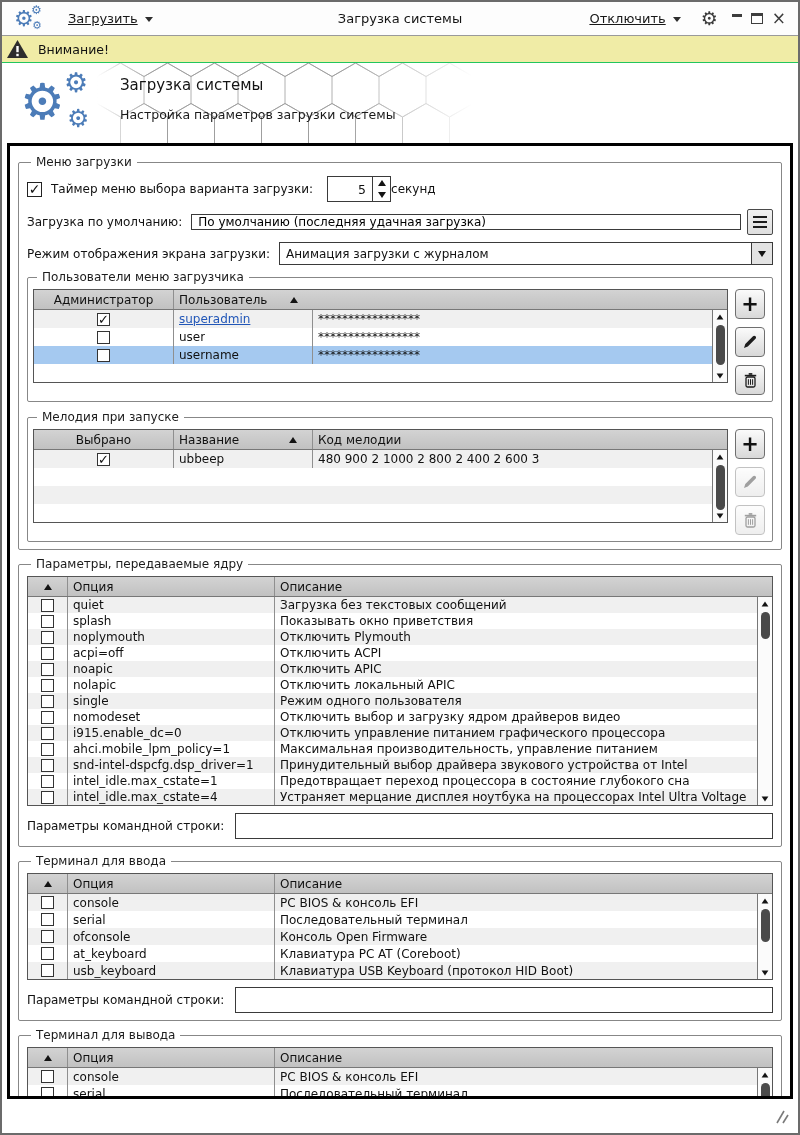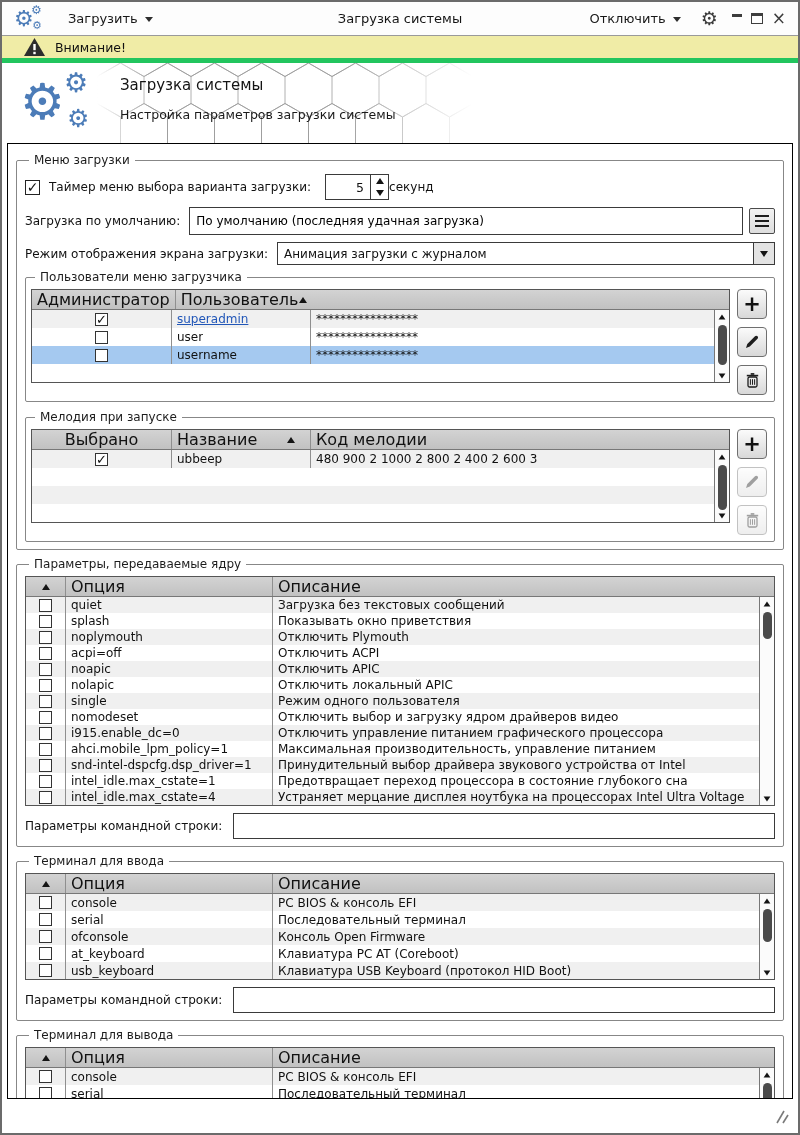--- a/index.html
+++ b/index.html
@@ -12,74 +12,74 @@
   }
   
   .titlebar { height:34px; flex:0 0 34px; display:flex; align-items:center;
     padding:0 12px; border-bottom:1px solid #9a9a9a; position:relative; background:#fdfdfd; }
   .appicon { position:relative; width:34px; height:30px; flex:0 0 34px; }
   .appicon .g { position:absolute; color:#4c7cb8; line-height:1; }
   .appicon .g1 { font-size:22px; left:0; top:4px; }
   .appicon .g2 { font-size:12px; left:17px; top:0; }
   .appicon .g3 { font-size:11px; left:18px; top:16px; }
   .tbbtn { background:none; border:none; font:13px "DejaVu Sans",sans-serif; color:#181818;
-    display:flex; align-items:center; gap:7px; cursor:default; padding:4px 6px; }
+    display:flex; align-items:center; gap:7px; cursor:default; padding:4px 6px;text-decoration:underline; }
   .caret { width:0; height:0; border:4.5px solid transparent; border-top:5.5px solid #2e2e2e; border-bottom:0; margin-top:2px; }
   .wtitle { position:absolute; left:50%; transform:translateX(-50%); font-size:13px; color:#151515; }
   .tb-right { margin-left:auto; display:flex; align-items:center; gap:14px; }
   .gearbtn { background:none; border:none; font-size:19px; color:#3a3a3a; line-height:1; padding:0; }
   .wctl { display:flex; align-items:center; gap:9px; }
   .wmin { width:10px; height:3px; background:#3d3d3d; display:inline-block; margin-top:-6px; }
   .wmax { width:12px; height:11px; border:1.5px solid #3d3d3d; border-top:3.5px solid #3d3d3d; display:inline-block; }
   .wclose { font-size:17px; color:#3d3d3d; line-height:1; }
   
-  .banner { height:27px; flex:0 0 27px; background:#f0eca6; border-bottom:5px solid #22c55e;
-    display:flex; align-items:center; gap:9px; padding-left:21px; }
+  .banner { height:27px; flex:0 0 27px; background:#f0eca6; border-bottom:1px solid #22c55e;
+    display:flex; align-items:center; gap:9px; padding-left:4px; }
   .banner .wtext { font-size:12.5px; color:#111; }
   
   .header { height:80px; flex:0 0 80px; position:relative; background:#fff; overflow:hidden; }
   .hexbg { position:absolute; left:95px; top:0; }
   .hd-icon { position:absolute; left:16px; top:6px; width:92px; height:70px; z-index:1; }
   .hd-icon .g { position:absolute; color:#4c7cb8; line-height:1; }
   .hd-icon .g1 { font-size:50px; left:2px; top:8px; }
   .hd-icon .g2 { font-size:27px; left:46px; top:0; }
   .hd-icon .g3 { font-size:25px; left:49px; top:37px; }
   .hd-text { position:absolute; left:118px; top:13px; z-index:1; }
   .hd-title { font-size:15px; color:#141414; }
   .hd-sub { font-size:12.5px; color:#1a1a1a; margin-top:13px; }
   
-  .content { flex:1 1 auto; margin:0 5px; border:1px solid #000000; padding:2px 8px 4px; overflow:hidden; background:#fff; }
+  .content { flex:1 1 auto; margin:0 5px; border:3px solid #000000; padding:2px 8px 4px; overflow:hidden; background:#fff; }
   fieldset { border:1px solid #878787; border-radius:2px; margin:7px 0 0; padding:2px 8px 7px; }
   fieldset.sub { margin-top:5px; padding:2px 5px 6px; }
   legend { font-size:12px; padding:0 5px; margin-left:4px; color:#1c1c1c; }
   .row { display:flex; align-items:center; margin-top:5px; }
   .lbl { font-size:12px; color:#111; white-space:nowrap; }
   .fcb { width:15px; height:15px; border:1.6px solid #222; background:#fff; display:inline-flex;
     align-items:center; justify-content:center; font-size:14px; font-weight:bold; line-height:1; color:#111; overflow:visible; }
   .spin { display:flex; width:64px; height:26px; border:1px solid #3a3a3a; background:#fff; margin-left:14px; }
   .spin .val { flex:1; font-size:12.5px; text-align:right; padding:5px 6px 0 0; }
   .spin .arrows { width:18px; border-left:1px solid #3a3a3a; display:flex; flex-direction:column; }
   .spin .ar { flex:1; display:flex; align-items:center; justify-content:center; }
   .tri-up { width:0; height:0; border:4px solid transparent; border-bottom:6px solid #141414; border-top:0; }
   .tri-down { width:0; height:0; border:4px solid transparent; border-top:6px solid #141414; border-bottom:0; }
-  .txtinput { height:28px; border:1px solid #3a3a3a; background:#fff; font:12px "DejaVu Sans",sans-serif; padding:0 6px; }
+  .txtinput { height:16px; border:1px solid #3a3a3a; background:#fff; font:12px "DejaVu Sans",sans-serif; padding:0 6px; }
   .grow { flex:1 1 auto; }
   .hbbtn { width:26px; height:26px; margin-left:6px; border:1px solid #4a4a4a; border-radius:2px;
     background:linear-gradient(#f2f2f2,#dedede); display:flex; flex-direction:column; gap:2.5px;
     align-items:center; justify-content:center; padding:0; }
   .hbar { width:14px; height:2.4px; background:#1d1d1d; }
   .combo { flex:1; height:23px; border:1px solid #3a3a3a; background:#fff; display:flex; align-items:center; }
   .combo .ctext { flex:1; padding:0 6px; font-size:12px; }
   .combo .cbtn { width:21px; height:100%; border-left:1px solid #3a3a3a; background:#e3e3e3;
     display:flex; align-items:center; justify-content:center; }
   
   .grprow { display:flex; align-items:flex-start; margin-top:3px; }
   .tbl { flex:1; border:1px solid #555; }
   .thead { display:flex; height:20px; background:linear-gradient(#d3d3d3,#c1c1c1); border-bottom:1px solid #777; }
-  .th { display:flex; align-items:center; font-size:16px; padding:0 5px; border-right:1px solid #8a8a8a; }
+  .th { display:flex; align-items:center; font-size:12px; padding:0 5px; border-right:1px solid #8a8a8a; }
   .th:last-child { border-right:none; }
   .center { justify-content:center; text-align:center; }
   .sort { width:0; height:0; border:4.5px solid transparent; border-bottom:6px solid #141414; border-top:0; }
   .th .sort.right { margin-left:auto; margin-right:10px; }
   .tbody { position:relative; overflow:hidden; }
   .users-tbody, .melody-tbody { height:72px; background:repeating-linear-gradient(to bottom,#f0f0f0 0 18px,#ffffff 18px 36px); }
   .kernel-tbody { height:208px; background:repeating-linear-gradient(to bottom,#f0f0f0 0 16px,#ffffff 16px 32px); }
   .term-tbody { height:85px; background:repeating-linear-gradient(to bottom,#f0f0f0 0 17px,#ffffff 17px 34px); }
   .tr { display:flex; align-items:center; }
   .users-tbody .tr, .melody-tbody .tr { height:18px; }

